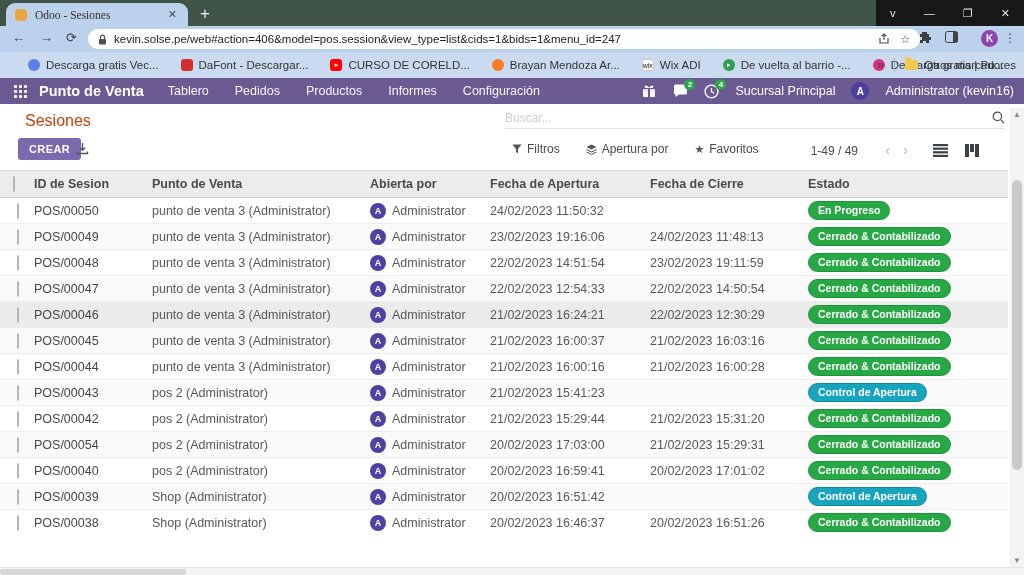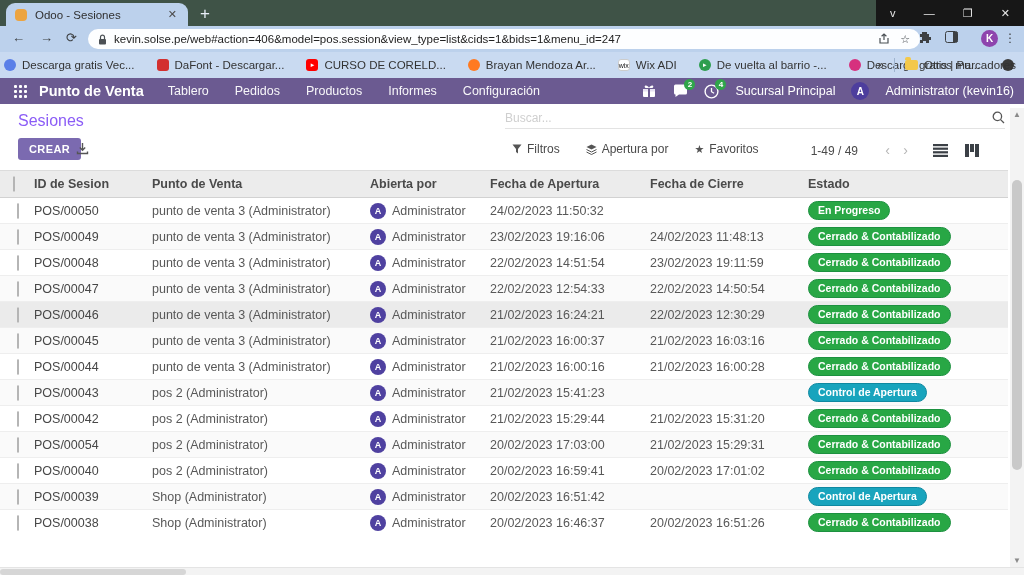--- a/index.html
+++ b/index.html
@@ -5,40 +5,40 @@
   * { box-sizing: border-box; margin: 0; padding: 0; }
   html,body { width:1024px; height:575px; overflow:hidden;
     font-family:"Liberation Sans", sans-serif; background:#fff; }
   #stage { position:relative; width:1024px; height:575px; background:#fff; overflow:hidden; }
 
   
   #tabstrip { position:absolute; top:0; left:0; width:1024px; height:26px; background:#3f5347; }
   #tab { position:absolute; top:3px; left:6px; width:182px; height:23px; background:#bcd1ec;
     border-radius:9px 9px 0 0; display:flex; align-items:center; padding:0 9px; }
   .tab-fav { width:12px; height:12px; border-radius:4px; background:#eca440; flex:0 0 auto; }
-  #tab-title { font-size:11.5px; color:#303030; margin-left:8px; flex:1; white-space:nowrap; overflow:hidden; }
+  #tab-title { font-size:11.5px; color:#303030; margin-left:8px; flex:1; white-space:nowrap; overflow:hidden;font-family:Liberation Serif, serif; }
   .tab-close { font-size:11px; color:#4b4b4b; padding:0 2px; cursor:default; }
   #newtab { position:absolute; left:200px; top:3px; color:#e9eff8; font-size:17px; line-height:22px; }
   #win-controls { position:absolute; right:0; top:0; width:148px; height:26px; background:#171717;
     display:flex; align-items:center; justify-content:space-around; color:#e8e8e8; font-size:11px; }
 
   
   #toolbar { position:absolute; top:26px; left:0; width:1024px; height:26px; background:#bcd1ec; }
   .navbtn { position:absolute; top:4px; font-size:13px; color:#3d4043; }
   #urlbar { position:absolute; left:88px; top:3px; width:832px; height:20px; background:#fdfeff;
     border-radius:10px; display:flex; align-items:center; padding:0 10px; }
   #url-text { font-size:11.5px; color:#222; margin-left:7px; flex:1; white-space:nowrap; overflow:hidden; }
   .pill-icon { color:#4b5055; font-size:11px; margin-left:10px; }
   .tb-icon { position:absolute; top:5px; font-size:12px; color:#3d4043; }
   #profile-badge { position:absolute; top:4px; right:26px; width:17px; height:17px; border-radius:50%;
     background:#8e44ad; color:#fff; font-size:10px; font-weight:bold; display:flex; align-items:center; justify-content:center; }
 
   
   #bookmarks { position:absolute; top:52px; left:0; width:1024px; height:26px; background:#c9daf1;
-    display:flex; align-items:center; padding-left:4px; }
+    display:flex; align-items:center; padding-left:28px; }
   .bm { display:flex; align-items:center; gap:6px; font-size:11.5px; color:#333; margin-right:22px; white-space:nowrap; }
   .fav { width:12px; height:12px; border-radius:50%; display:flex; align-items:center; justify-content:center;
     font-size:7px; color:#fff; flex:0 0 auto; }
   .fav.square { border-radius:3px; }
   #bm-right { position:absolute; right:8px; top:0; height:26px; display:flex; align-items:center; gap:10px; }
   #bm-overflow { color:#444; font-size:12px; }
   .vsep { width:1px; height:14px; background:#9fb4cf; }
   .folder { width:13px; height:10px; background:#f3c84b; border-radius:2px; position:relative; }
   .folder:before { content:""; position:absolute; top:-3px; left:0; width:6px; height:3px;
     background:#f3c84b; border-radius:2px 2px 0 0; }
@@ -54,21 +54,21 @@
   .tray-icon { position:relative; width:15px; height:15px; }
   .tray-badge { position:absolute; top:-5px; right:-7px; min-width:11px; height:11px; padding:0 2px;
     background:#30a64a; border-radius:6px; color:#fff; font-size:8px; font-weight:bold;
     display:flex; align-items:center; justify-content:center; }
   #company-name, #user-name { font-size:12.5px; color:#fff;text-align:center; }
   .avatar { width:18px; height:18px; border-radius:50%; background:#4d3e9d; color:#fff;
     font-size:10px; font-weight:bold; display:flex; align-items:center; justify-content:center; }
 
   
   #cp { position:absolute; top:104px; left:0; width:1008px; height:64px; background:#fff; }
-  #page-title { position:absolute; left:18px; top:8px; font-size:16px; color:#8b5cf6; }
+  #page-title { position:absolute; left:25px; top:8px; font-size:16px; color:#c2410c; }
   #searchbox { position:absolute; left:505px; top:3px; width:500px; height:22px;
     border-bottom:1px solid #e3e3e3; display:flex; align-items:center; }
   #search-input { flex:1; border:none; outline:none; font-size:12px; color:#333; background:transparent;
     font-family:"Liberation Sans",sans-serif; }
   #search-input::placeholder { color:#cfcfcf; }
   #create-btn { position:absolute; left:18px; top:34px; background:#7b6ab0; color:#fff; border:none;
     border-radius:3px; font-size:11px; font-weight:bold; letter-spacing:.4px; padding:5px 11px;
     font-family:"Liberation Sans",sans-serif; }
   #export-icon { position:absolute; left:76px; top:38px; }
   #filterbar { position:absolute; left:512px; top:38px; display:flex; gap:26px; font-size:12px; color:#4a4a4a;

